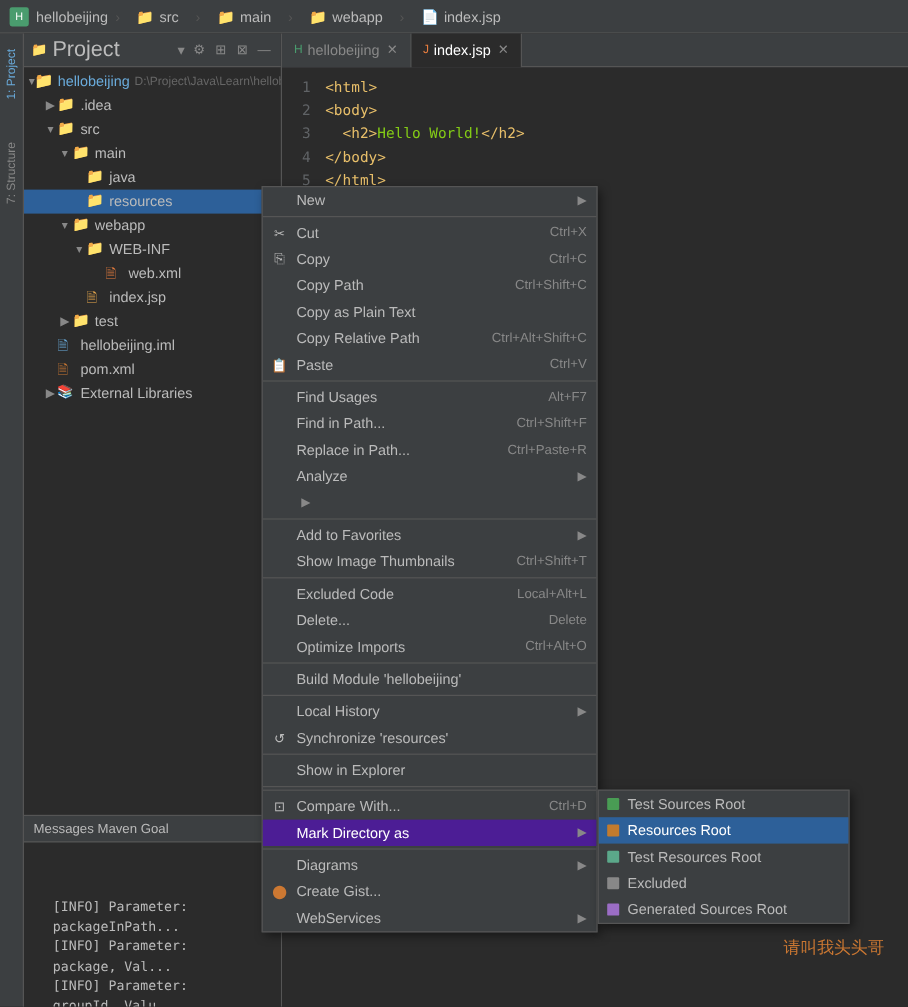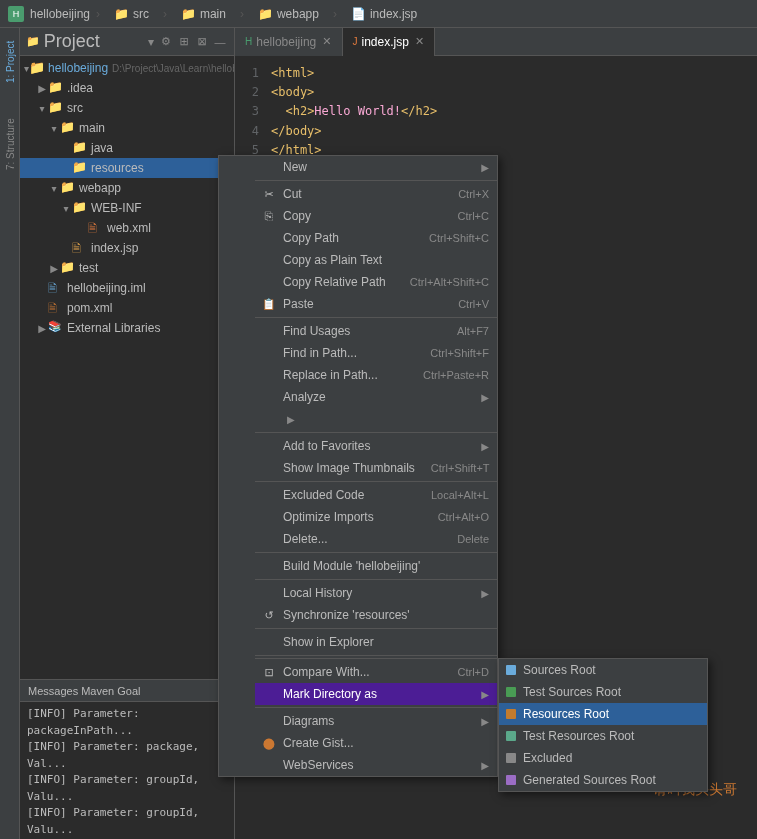--- a/index.html
+++ b/index.html
@@ -114,34 +114,35 @@
     
     .icon-folder { color: #e8a84c; font-size: 13px; }
 
     
     .bottom-panel {
       height: 160px;
       background: #2b2b2b;
       border-top: 1px solid #555;
       display: flex;
       flex-direction: column;
+      gap: 42px;
     }
     .bottom-header {
       height: 22px;
       background: #3c3f41;
       padding: 0 8px;
       display: flex;
       align-items: center;
       font-size: 11px;
       color: #bbbbbb;
       border-bottom: 1px solid #555;
     }
     .log-area {
       flex: 1;
-      padding: 4px 7px;
+      padding: 4px 24px;
       font-size: 11px;
       color: #bbbbbb;
       line-height: 1.5;
       overflow: hidden;
       font-family: monospace;
     }
     .log-info { color: #bbbbbb; }
 
     
     .editor-area {
@@ -194,41 +195,40 @@
       padding-right: 6px;
     }
     .code-area {
       margin-left: 36px;
       font-family: monospace;
       font-size: 12px;
       line-height: 1.6;
       color: #a9b7c6;
     }
     .code-tag { color: #e8bf6a; }
-    .code-text { color: #f9a8d4; }
+    .code-text { color: #84cc16; }
 
     .editor-watermark {
       position: absolute;
       bottom: 40px;
       right: 20px;
       font-size: 14px;
       color: #cc7832;
     }
 
     
     .context-menu {
       position: absolute;
       left: 218px;
       top: 155px;
       width: 280px;
       background: #3c3f41;
       border: 1px solid #555;
       box-shadow: 3px 3px 8px rgba(0,0,0,0.5);
       z-index: 100;
-      padding-left: 36px;
     }
     .menu-item {
       display: flex;
       align-items: center;
       height: 22px;
       padding: 0 8px 0 28px;
       cursor: pointer;
       position: relative;
       font-size: 12px;
       color: #bbbbbb;
@@ -547,26 +547,26 @@
   <div class="menu-item">
     <span class="menu-item-label">Show Image Thumbnails</span>
     <span class="menu-item-shortcut">Ctrl+Shift+T</span>
   </div>
   <div class="menu-separator"></div>
   <div class="menu-item">
     <span class="menu-item-label">Excluded Code</span>
     <span class="menu-item-shortcut">Local+Alt+L</span>
   </div>
   <div class="menu-item">
+    <span class="menu-item-label">Delete...</span>
+    <span class="menu-item-shortcut">Delete</span>
+  </div>
+  <div class="menu-item">
     <span class="menu-item-label">Optimize Imports</span>
     <span class="menu-item-shortcut">Ctrl+Alt+O</span>
-  </div>
-  <div class="menu-item">
-    <span class="menu-item-label">Delete...</span>
-    <span class="menu-item-shortcut">Delete</span>
   </div>
   <div class="menu-separator"></div>
   <div class="menu-item">
     <span class="menu-item-label">Build Module 'hellobeijing'</span>
   </div>
   <div class="menu-separator"></div>
   <div class="menu-item">
     <span class="menu-item-label">Local History</span>
     <span class="menu-item-arrow">▶</span>
   </div>
@@ -598,26 +598,20 @@
     <span class="menu-item-icon" style="color:#cc7832;">⬤</span>
     <span class="menu-item-label">Create Gist...</span>
   </div>
   <div class="menu-item">
     <span class="menu-item-label">WebServices</span>
     <span class="menu-item-arrow">▶</span>
   </div>
 </div>
 
 <div class="submenu-2">
-  <div class="submenu-item">
-    <span class="submenu-item-icon">
-      <div class="sq-blue"></div>
-    </span>
-    <span>Sources Root</span>
-  </div>
   <div class="submenu-item">
     <span class="submenu-item-icon">
       <div class="sq-green"></div>
     </span>
     <span>Test Sources Root</span>
   </div>
   <div class="submenu-item highlighted">
     <span class="submenu-item-icon">
       <div class="resources-icon"></div>
     </span>

